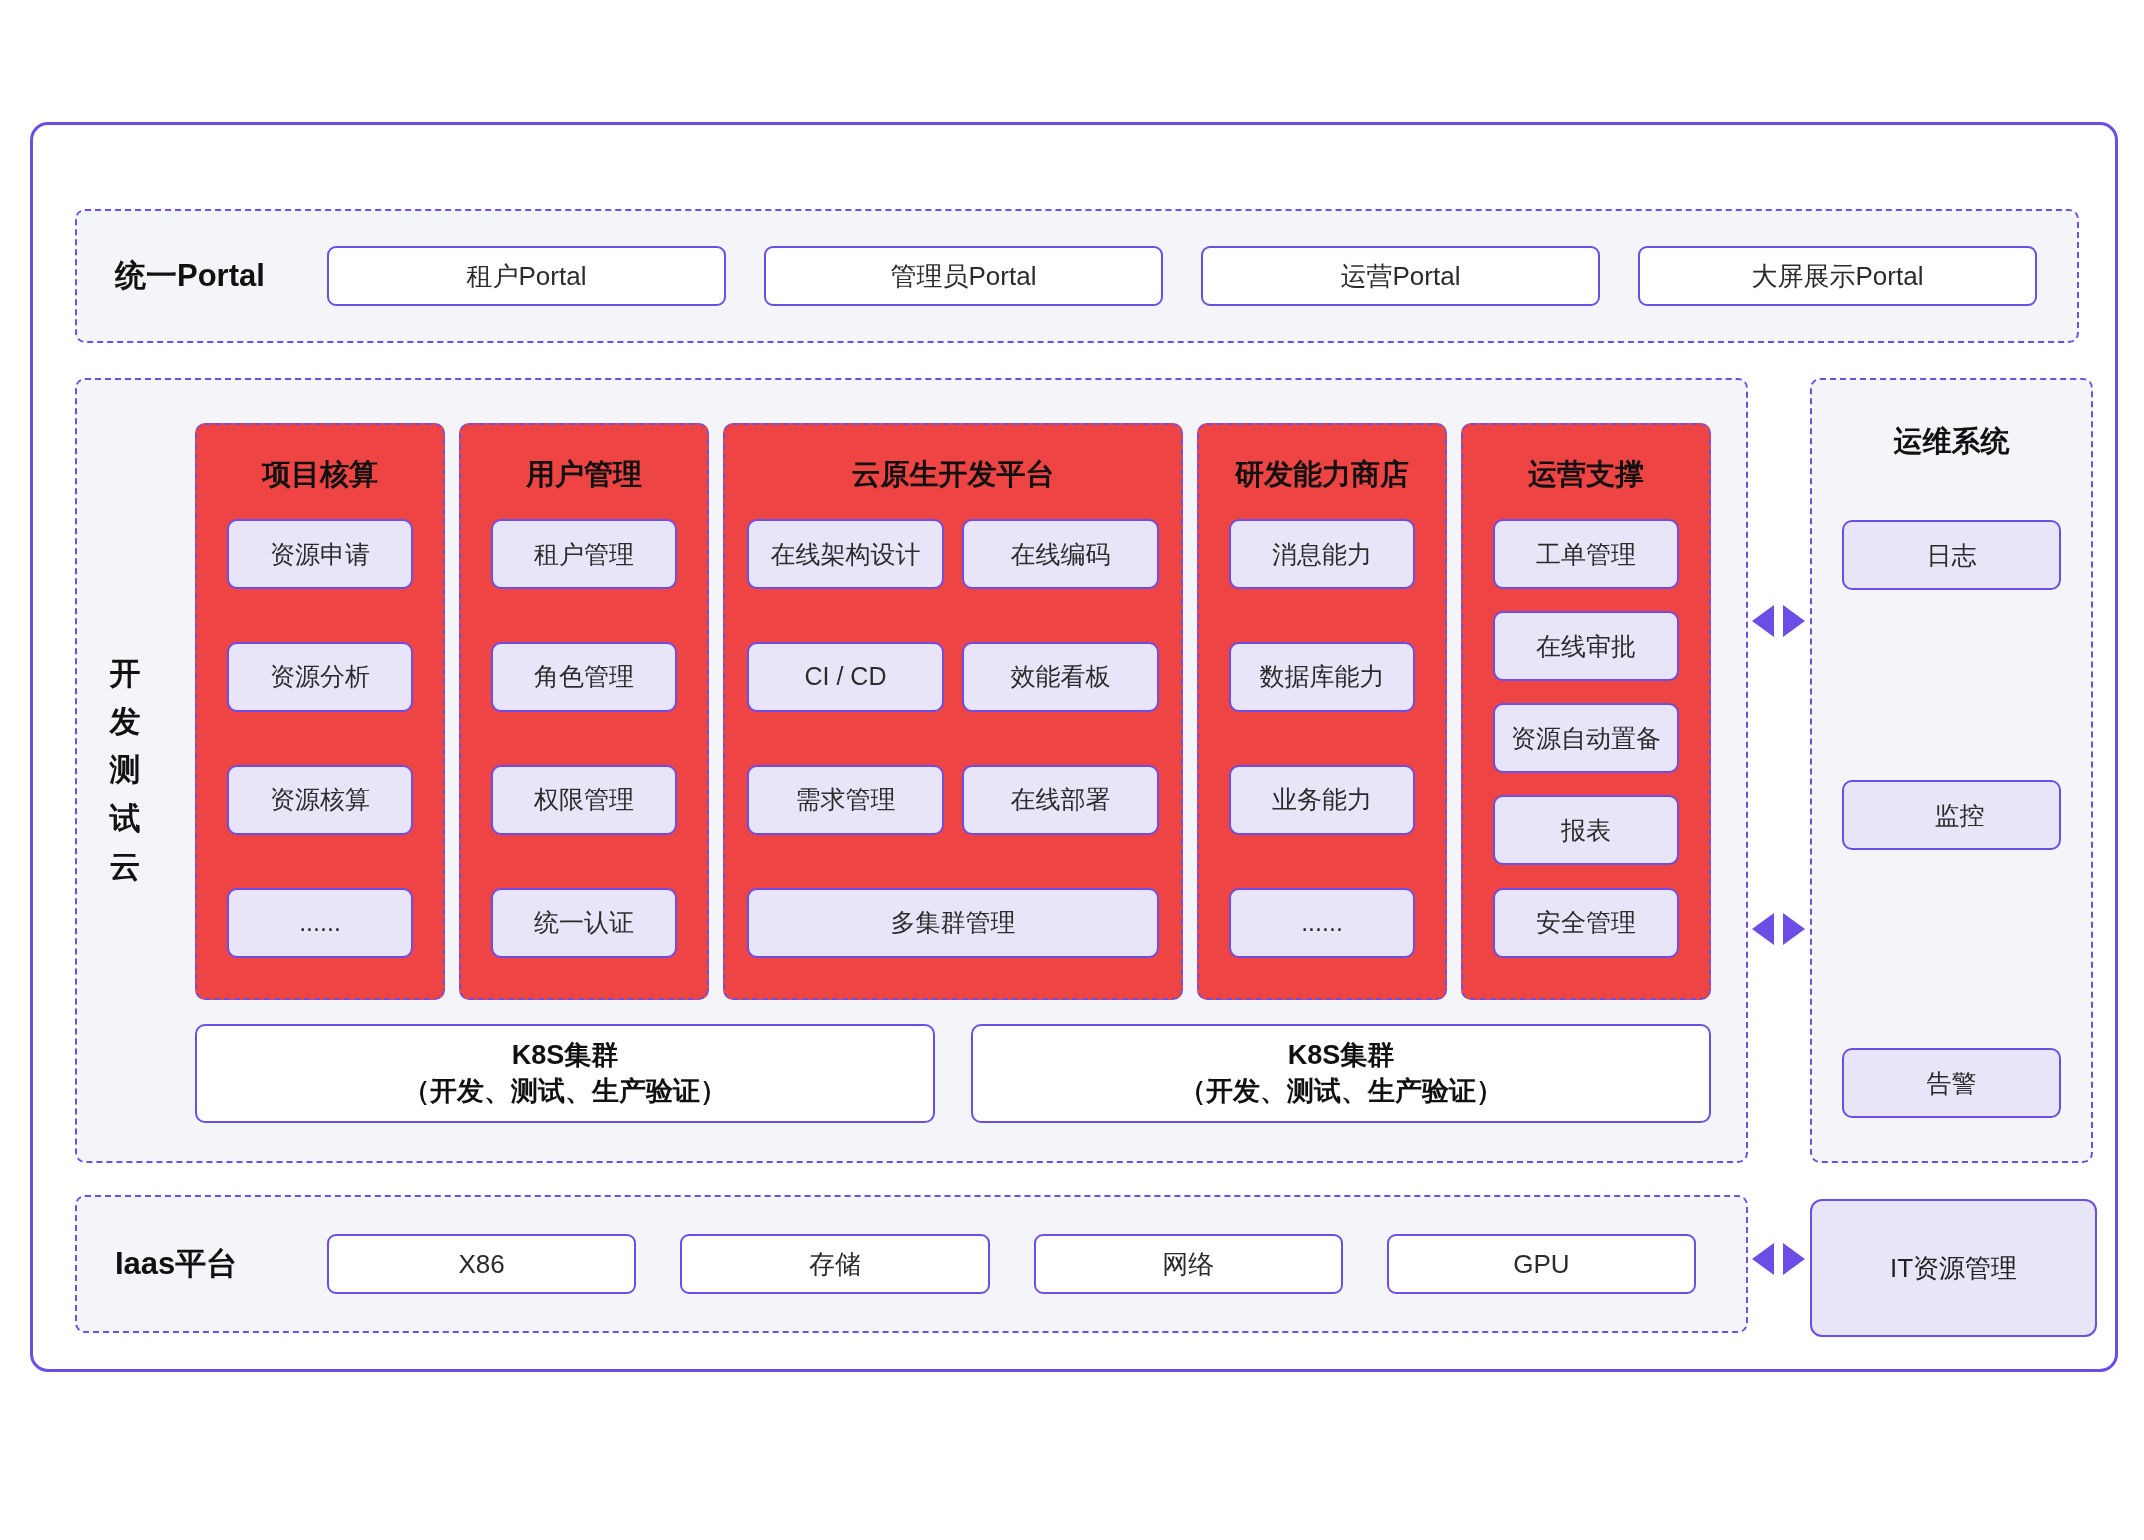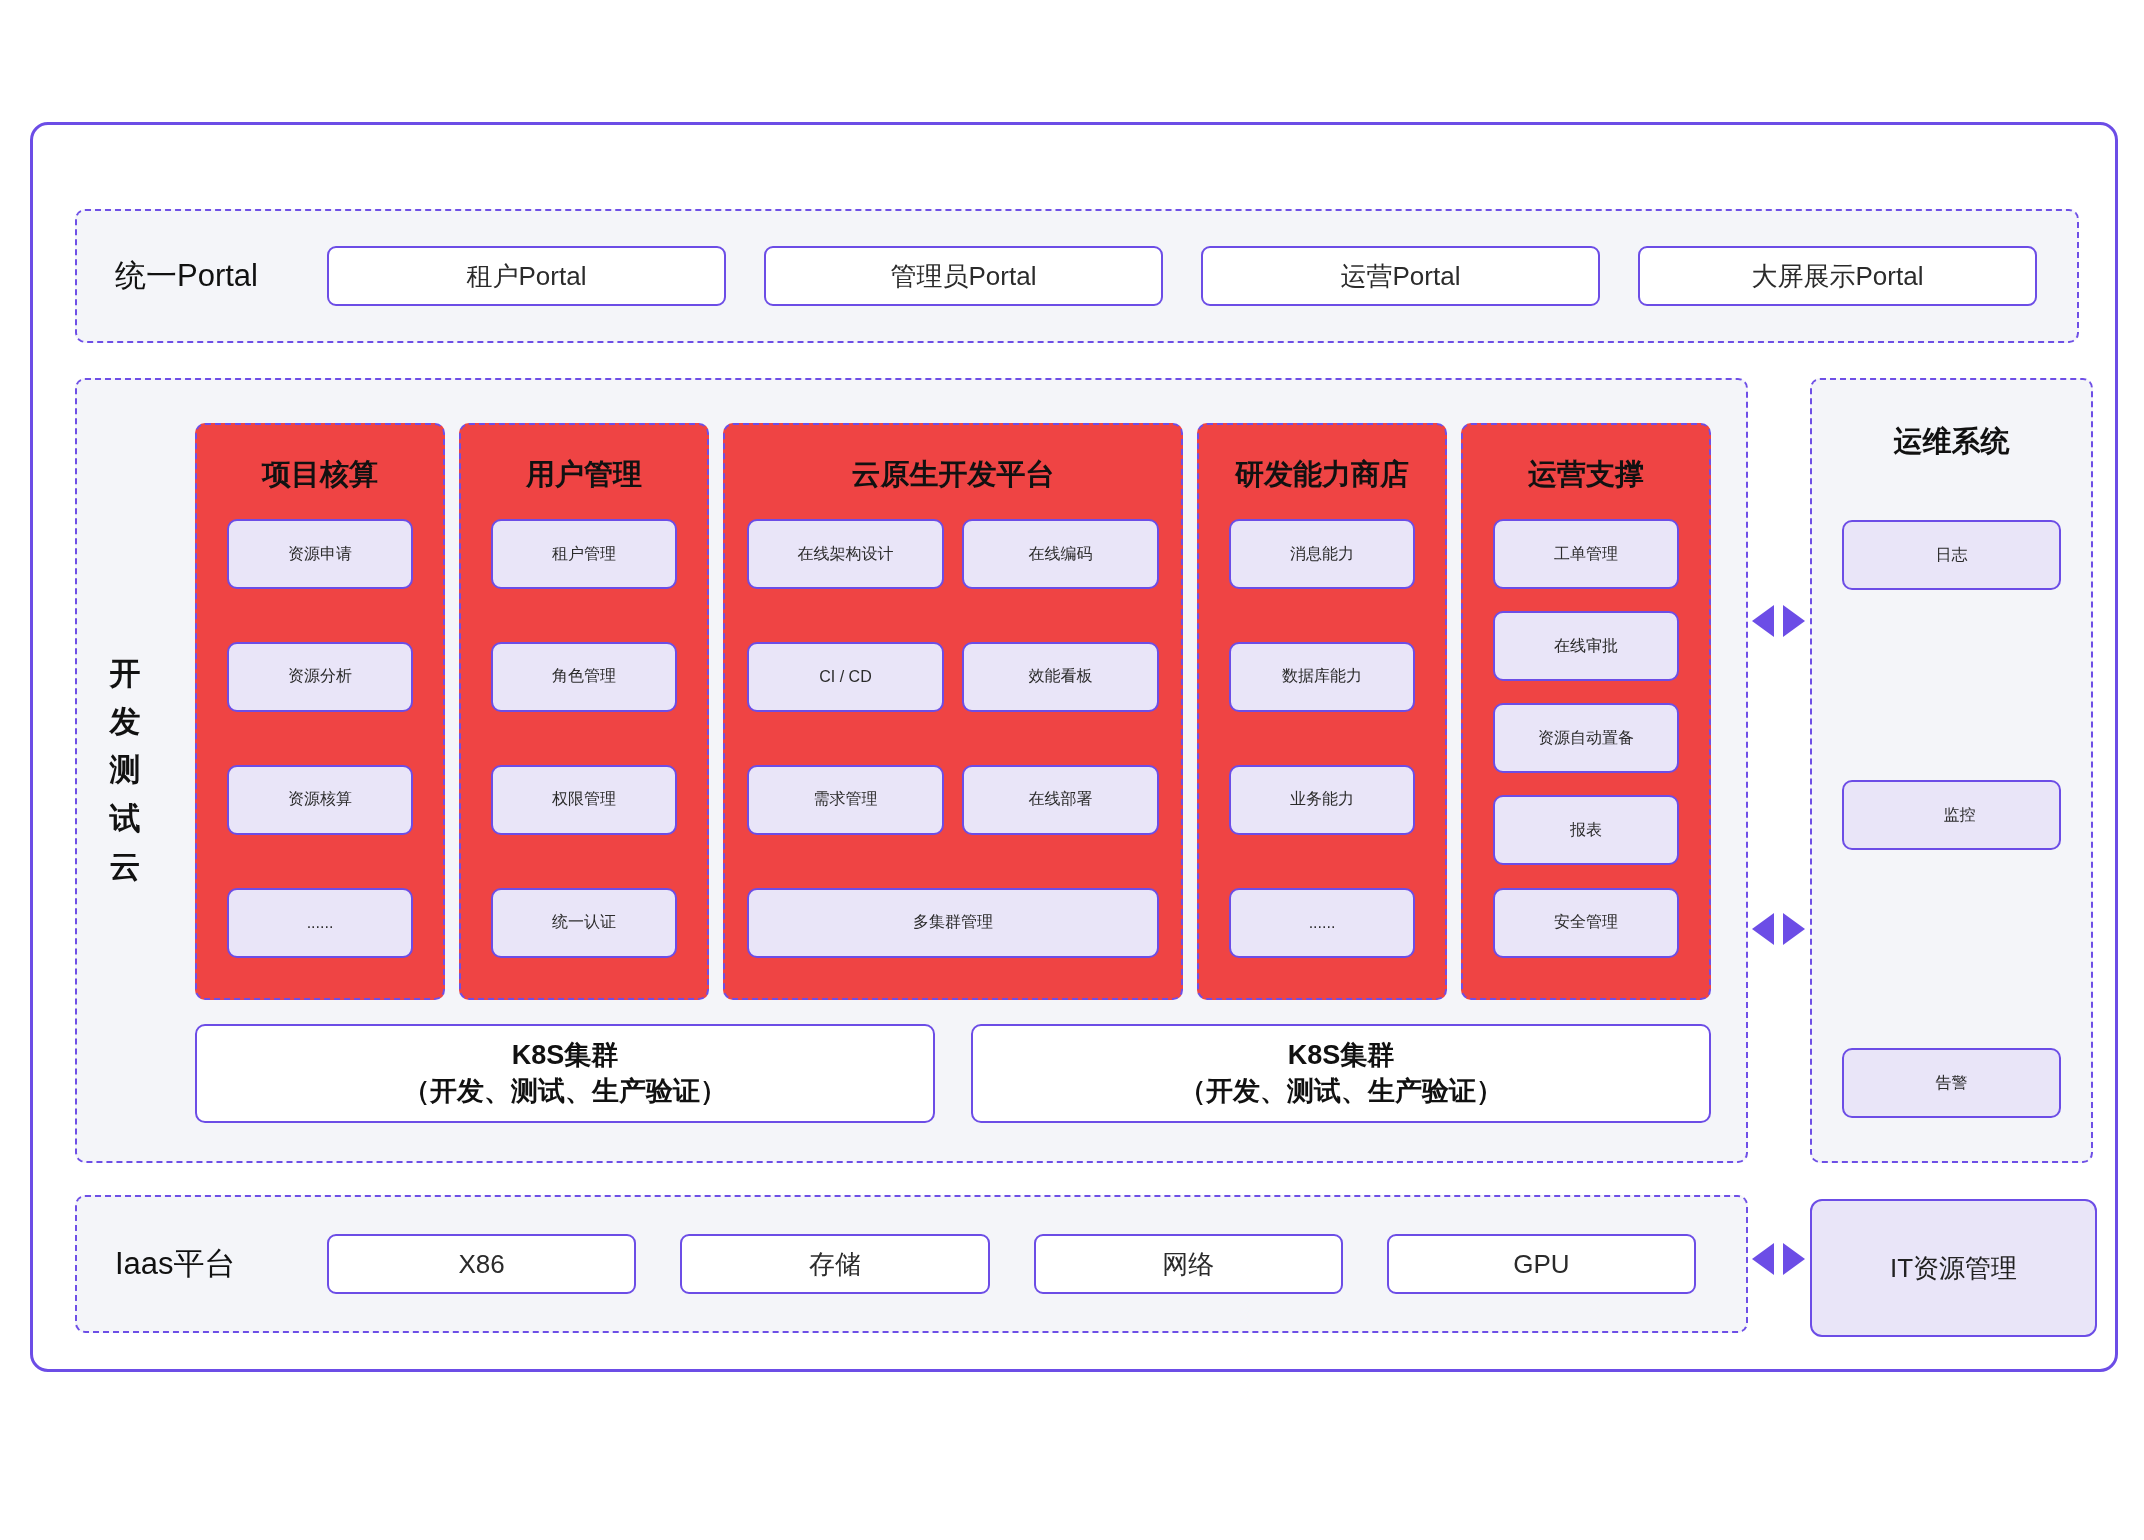--- a/index.html
+++ b/index.html
@@ -7,21 +7,21 @@
     position:relative;width:2144px;height:1540px;background:#ffffff;
     font-family:"Liberation Sans","DejaVu Sans",sans-serif;color:#1f1f1f;overflow:hidden;
   }
   .outer{
     position:absolute;left:30px;top:122px;width:2082px;height:1244px;
     border:3px solid #6C4DE6;border-radius:18px;background:#ffffff;
   }
   .panel{background:#F4F5F9;border:2px dashed #6E4FE6;border-radius:10px;position:absolute;box-sizing:border-box;}
   
   .portal-row{left:42px;top:84px;width:2004px;height:134px;display:flex;align-items:center;}
-  .row-title{font-weight:normal;font-size:31px;color:#111;margin-left:38px;width:212px;flex:0 0 auto;}
+  .row-title{font-weight:bold;font-size:31px;color:#111;margin-left:38px;width:212px;flex:0 0 auto;}
   .portal-boxes{flex:1;display:flex;gap:38px;margin-right:40px;}
   .wbox{
     background:#ffffff;border:2.5px solid #6C4DE6;border-radius:9px;
     display:flex;align-items:center;justify-content:center;
     font-size:26px;color:#2b2b2b;box-sizing:border-box;
   }
   .portal-boxes .wbox{flex:1;height:60px;}
   
   .mid{left:42px;top:253px;width:1673px;height:785px;}
   .side-label{
@@ -41,21 +41,21 @@
     background:#ef4444;border:2px dashed #6E4FE6;border-radius:10px;
     box-sizing:border-box;display:flex;flex-direction:column;
   }
   .col-1,.col-2,.col-4,.col-5{flex:0 0 250px;}
   .col-3{flex:1;}
   .col-title{font-weight:bold;font-size:29px;text-align:center;margin-top:30px;color:#111;}
   .col-items{flex:1;display:flex;flex-direction:column;justify-content:space-between;padding:24px 30px 40px;}
   .lbox{
     background:#E9E5F8;border:2.5px solid #6C4DE6;border-radius:10px;
     height:70px;display:flex;align-items:center;justify-content:center;
-    font-size:16px;color:#2b2b2b;box-sizing:border-box;text-align:center;
+    font-size:25px;color:#2b2b2b;box-sizing:border-box;text-align:center;
   }
   .grid{
     flex:1;display:grid;grid-template-columns:1fr 1fr;gap:24px 18px;
     padding:24px 22px 40px;align-content:space-between;
   }
   .grid .lbox{height:70px;}
   .grid .wide{grid-column:1 / -1;}
   
   .k8s-row{display:flex;gap:36px;margin-top:24px;height:100px;}
   .k8s{

